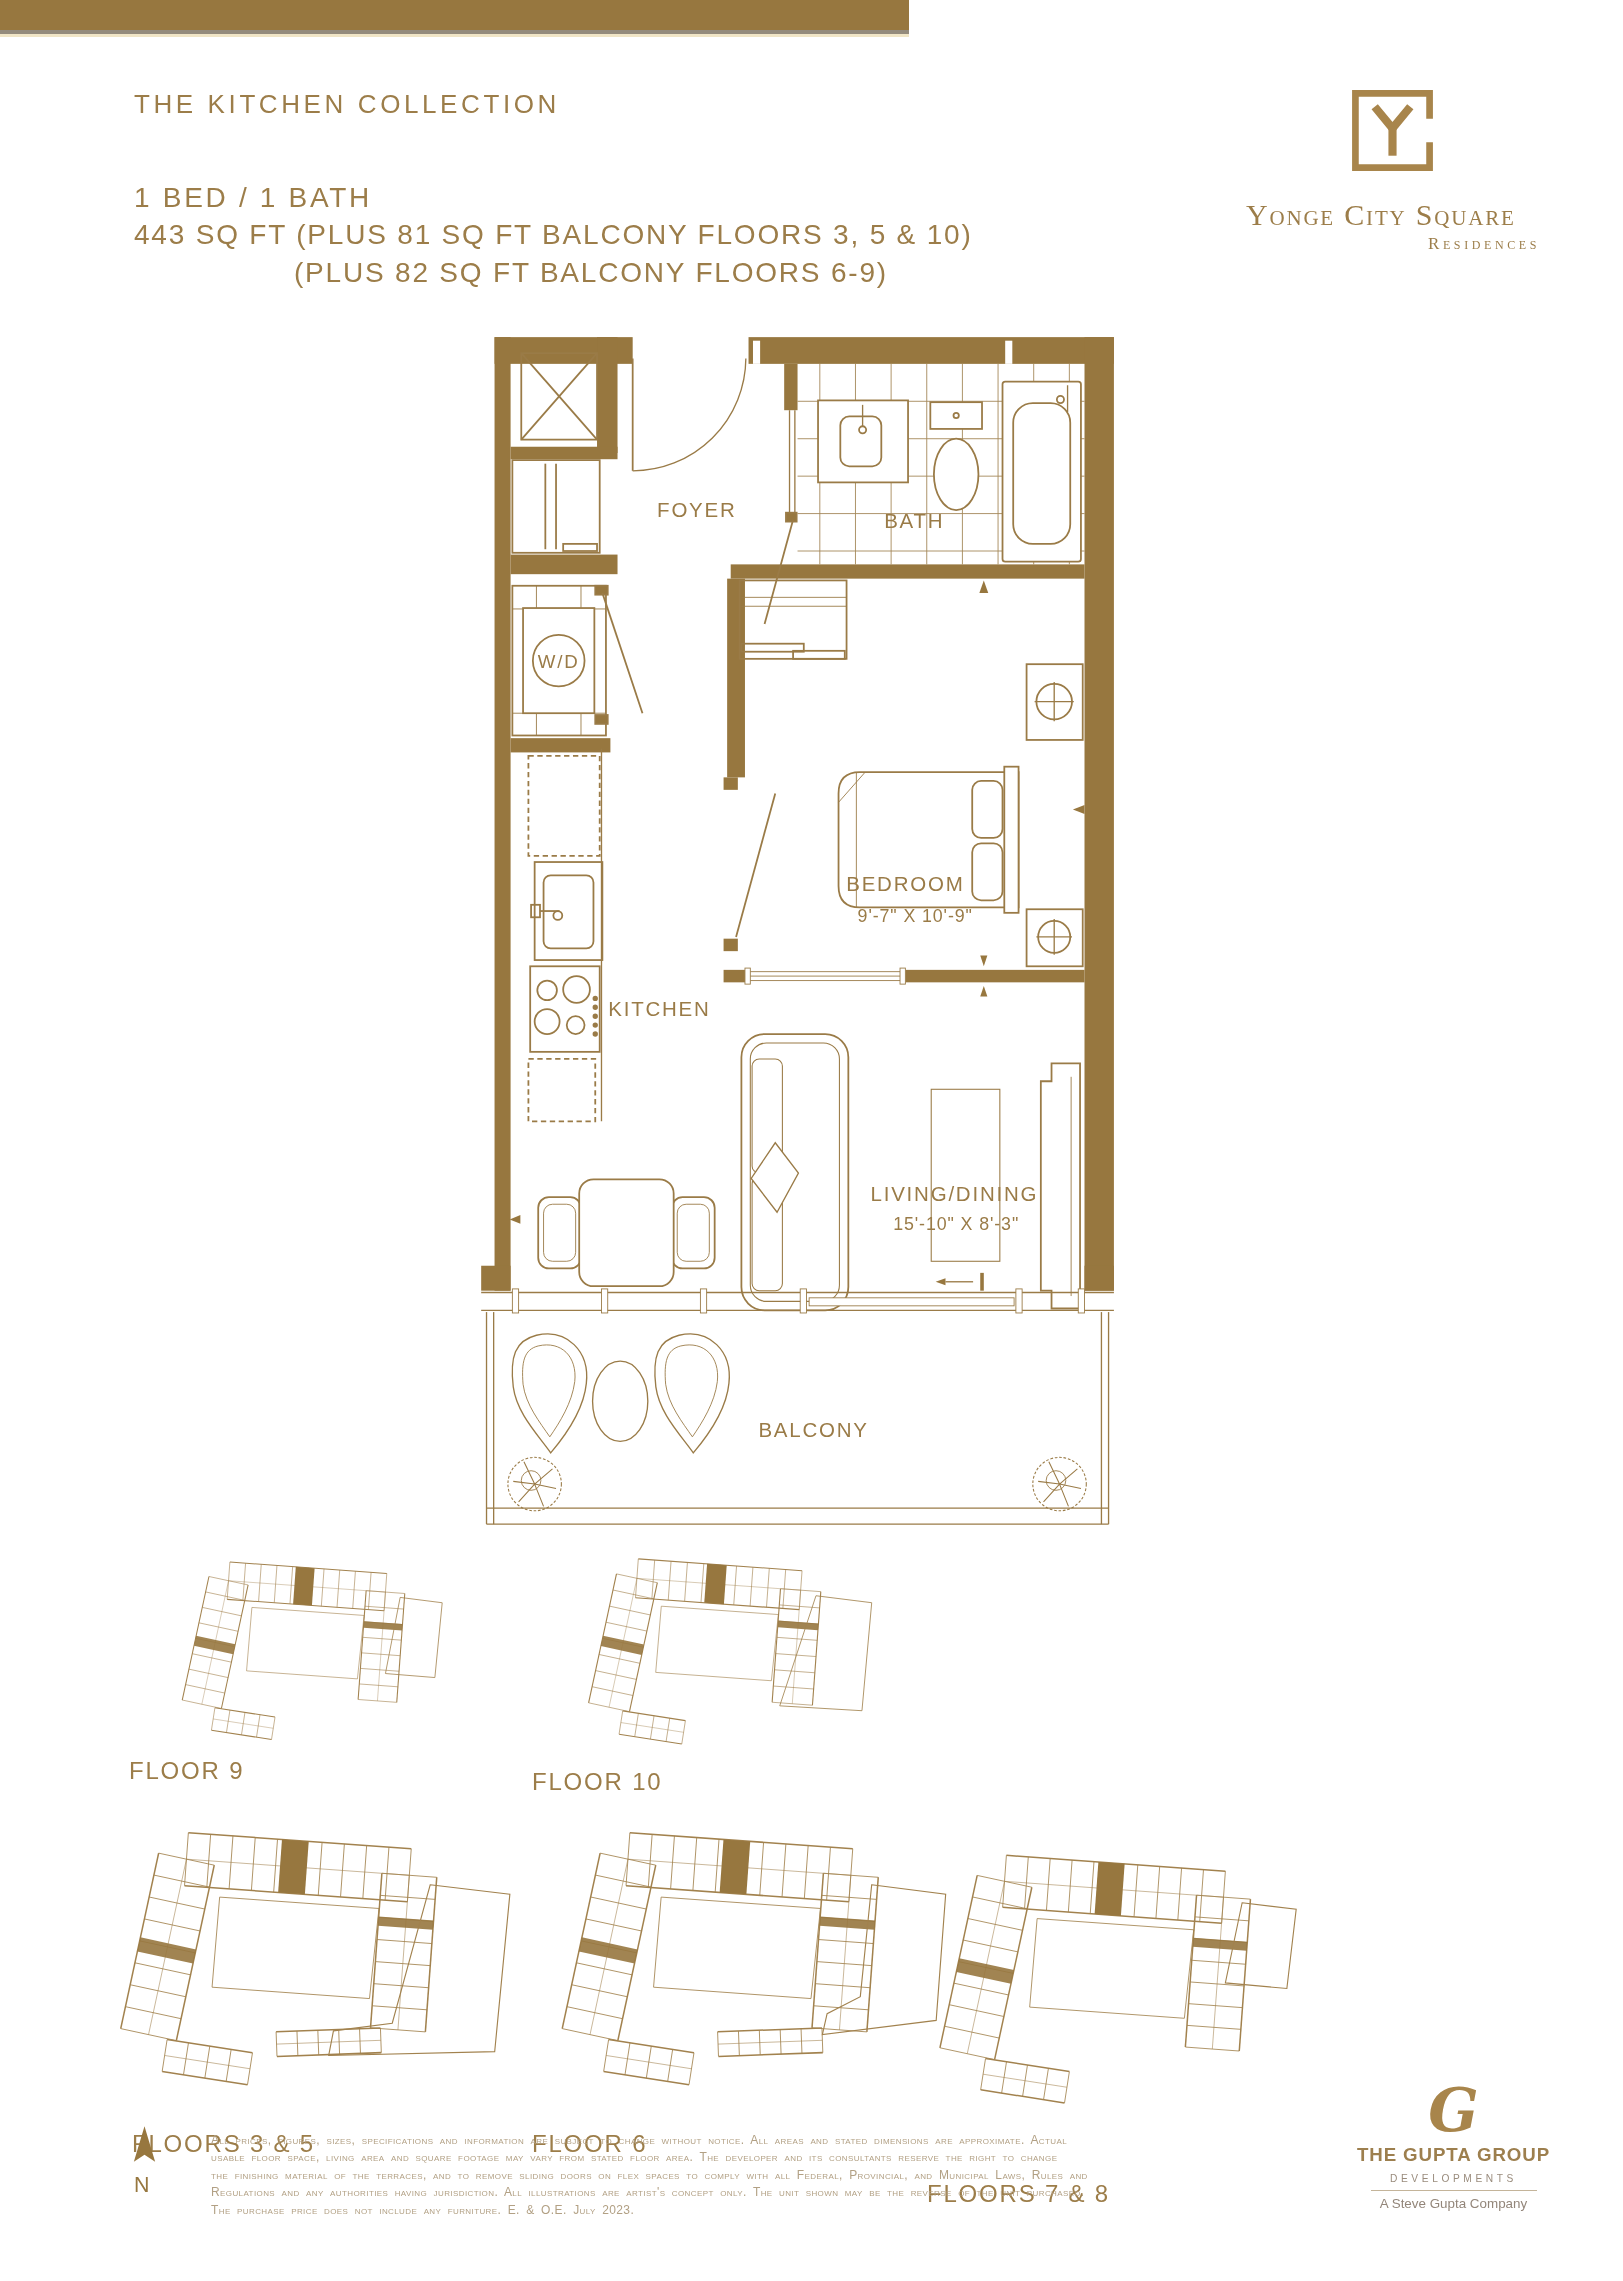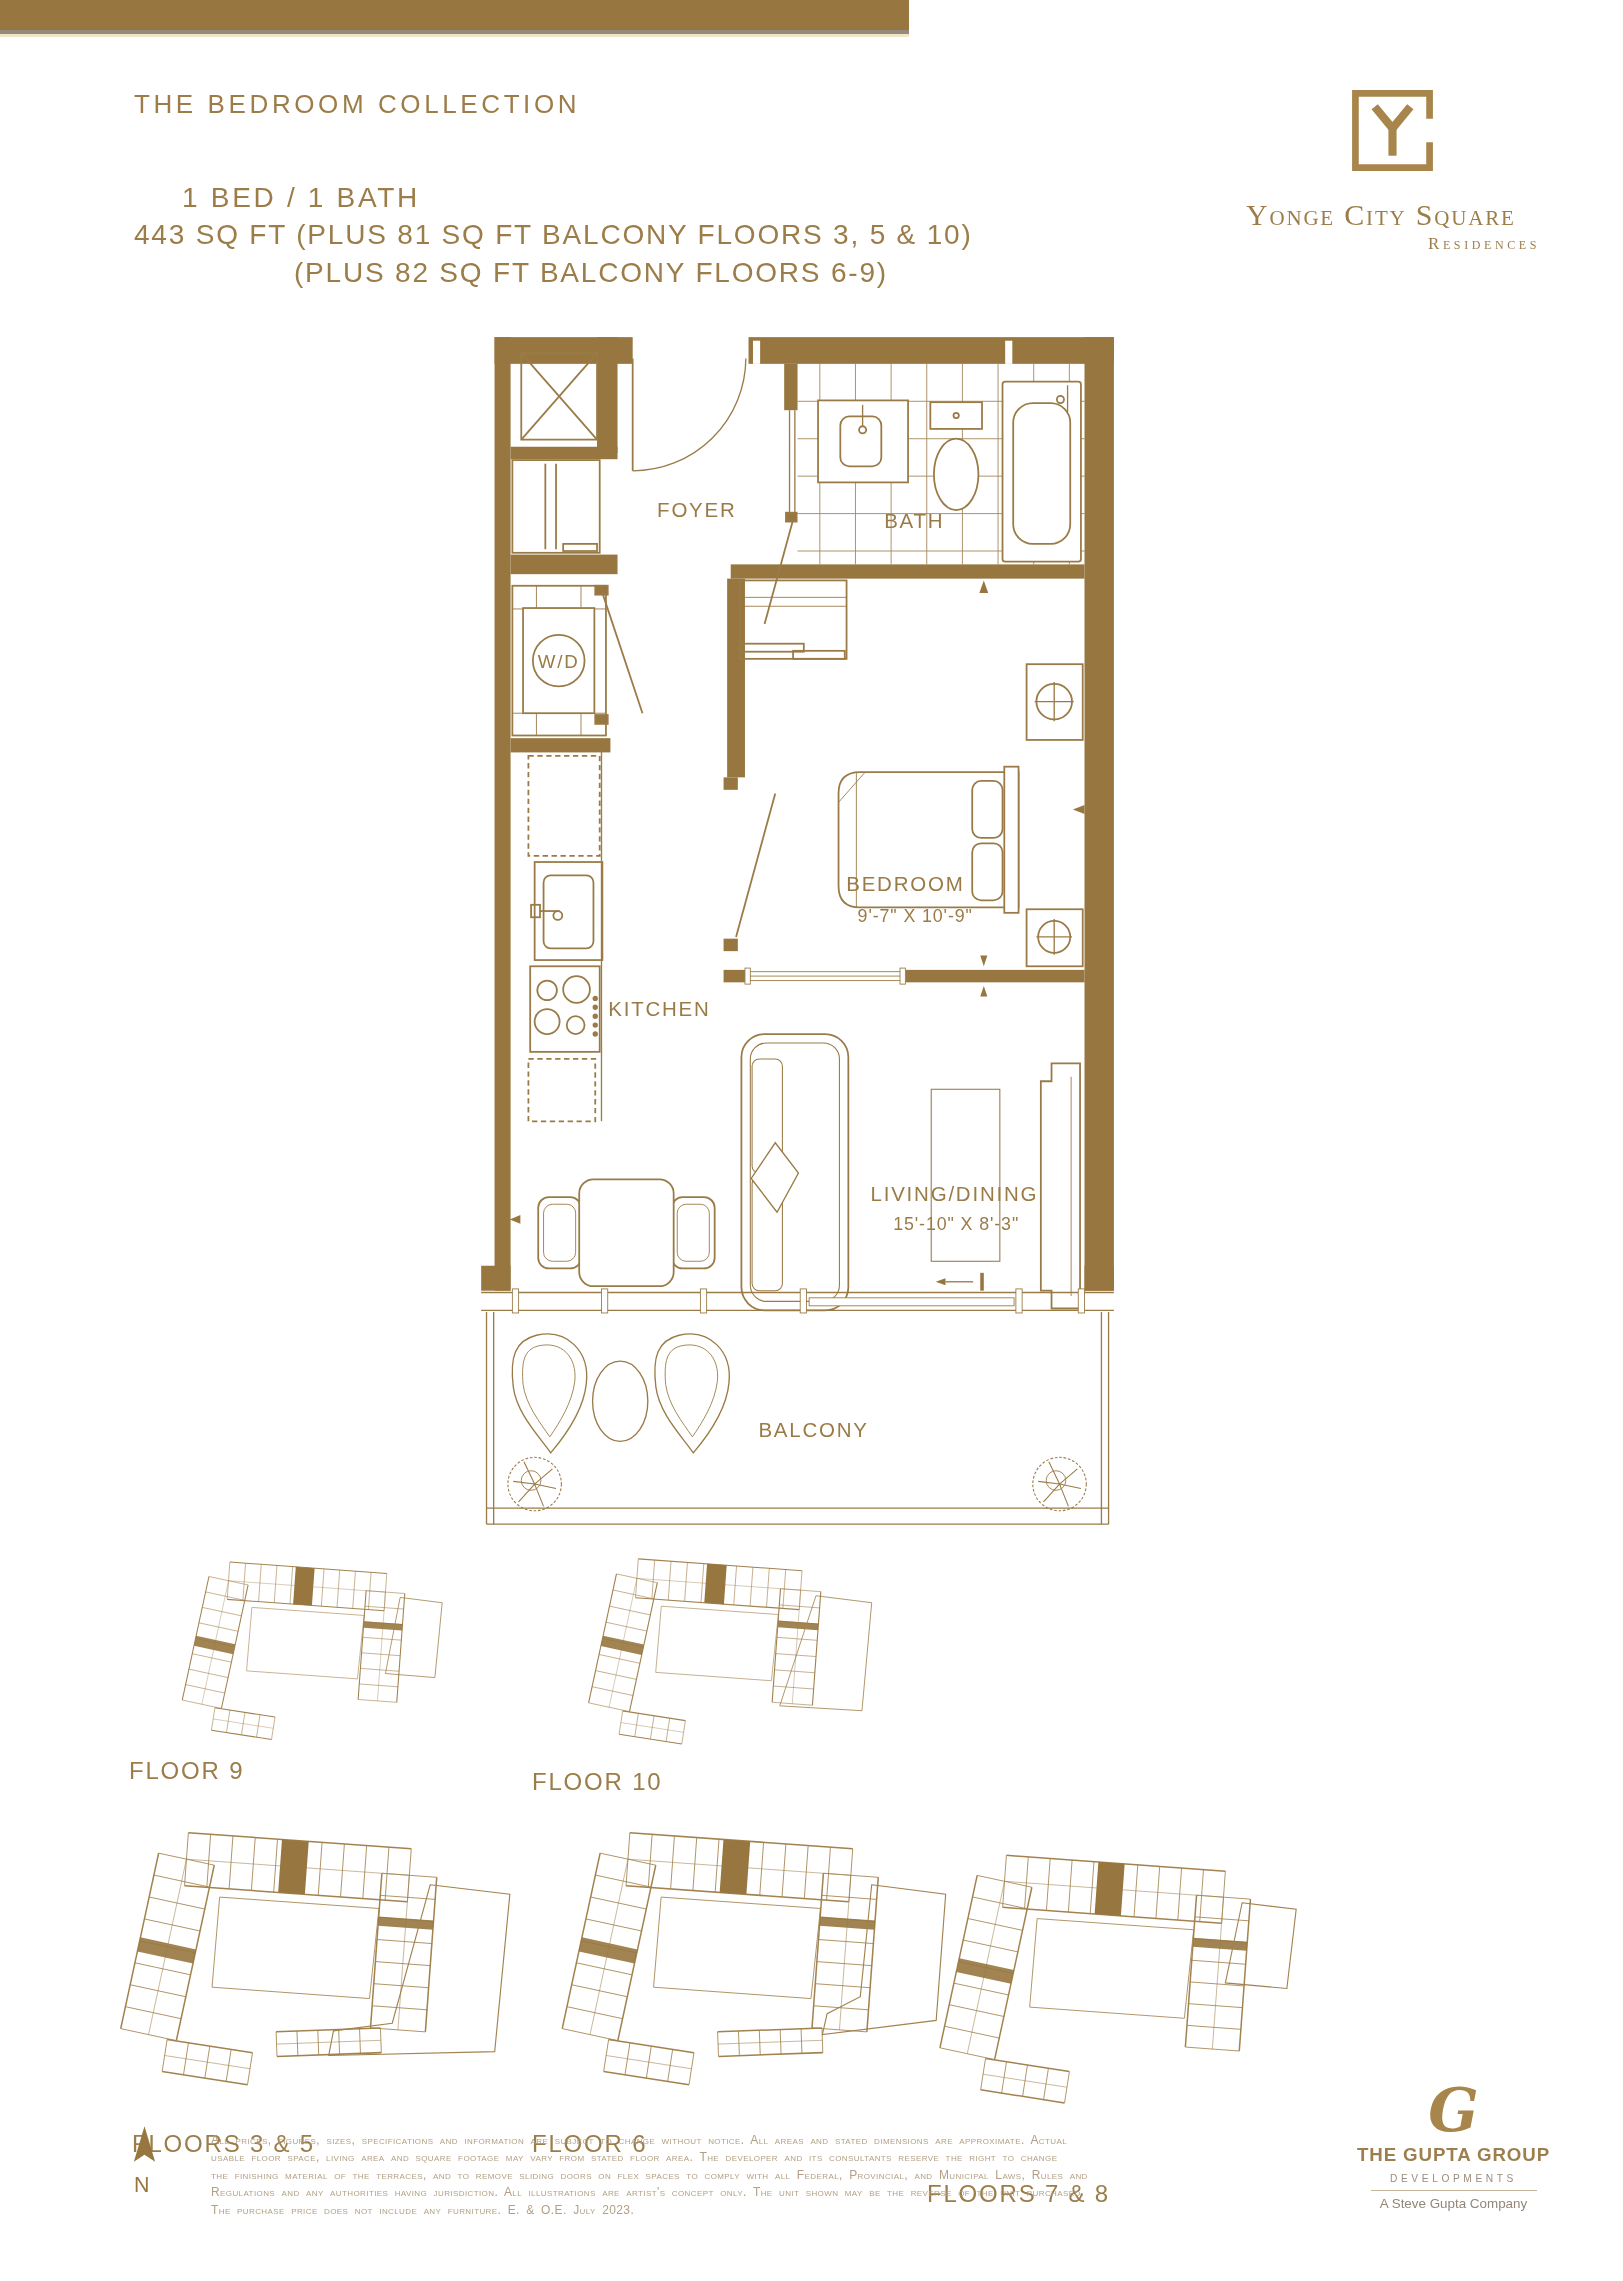--- a/index.html
+++ b/index.html
@@ -5,21 +5,21 @@
   html,body{margin:0;padding:0;background:#fff;}
   .page{position:relative;width:1624px;height:2281px;background:#fff;overflow:hidden;
         font-family:"Liberation Sans",sans-serif;}
   .abs{position:absolute;}
   
   .topbar{left:0;top:0;width:909px;height:30px;background:#97773F;}
   .topbar-edge1{left:0;top:30px;width:909px;height:3.6px;background:#948B7C;}
   .topbar-edge2{left:0;top:34px;width:909px;height:2.7px;background:#F0E5C6;}
   .h-collection{left:134px;top:89px;font-size:26px;letter-spacing:3.6px;color:#9C7D49;}
   .h-model{left:132px;top:119px;font-size:43px;letter-spacing:2.7px;color:#97773F;}
-  .h-beds{left:134px;top:182px;font-size:28px;letter-spacing:2.7px;color:#9C7D49;margin-left:48px;}
+  .h-beds{left:134px;top:182px;font-size:28px;letter-spacing:2.7px;color:#9C7D49;}
   .h-area1{left:134px;top:219px;font-size:28px;letter-spacing:1.8px;color:#9C7D49;}
   .h-area2{left:294px;top:257px;font-size:28px;letter-spacing:1.8px;color:#9C7D49;}
   
   .brand-name{left:1246px;top:198px;width:294px;text-align:left;
       font-family:"Liberation Serif",serif;font-variant:small-caps;
       font-size:30px;letter-spacing:1.8px;color:#9C7D49;}
   .brand-sub{left:1246px;top:234px;width:294px;text-align:right;
       font-family:"Liberation Serif",serif;font-variant:small-caps;
       font-size:17px;letter-spacing:3.6px;color:#9C7D49;}
   
@@ -43,21 +43,21 @@
 </style>
 </head>
 <body>
 
 <div class="page">
 
   <div class="abs topbar"></div>
   <div class="abs topbar-edge1"></div>
   <div class="abs topbar-edge2"></div>
 
-  <div class="abs h-collection">THE BEDROOM COLLECTION</div>
+  <div class="abs h-collection">THE KITCHEN COLLECTION</div>
   <div class="abs h-beds">1 BED / 1 BATH</div>
   <div class="abs h-area1">443 SQ FT (PLUS 81 SQ FT BALCONY FLOORS 3, 5 &amp; 10)</div>
   <div class="abs h-area2">(PLUS 82 SQ FT BALCONY FLOORS 6-9)</div>
 
   <svg class="abs" style="left:1348px;top:86px;" width="89" height="89" viewBox="0 0 120 120">
     <path d="M110,44 V10 H10 V110 H110 V76" fill="none" stroke="#A8854B" stroke-width="9"></path>
     <path d="M36,28 L60,57 L84,28" fill="none" stroke="#A8854B" stroke-width="11"></path>
     <path d="M60,55 V94" fill="none" stroke="#A8854B" stroke-width="11"></path>
   </svg>
   <div class="abs brand-name">Yonge City Square</div>

